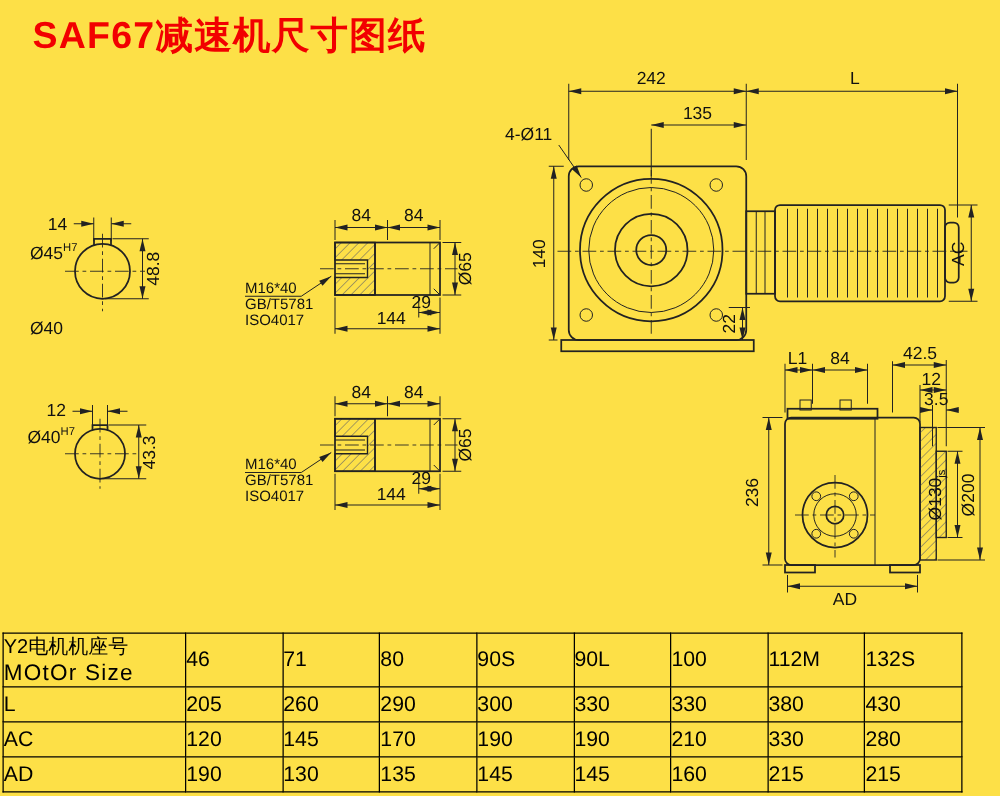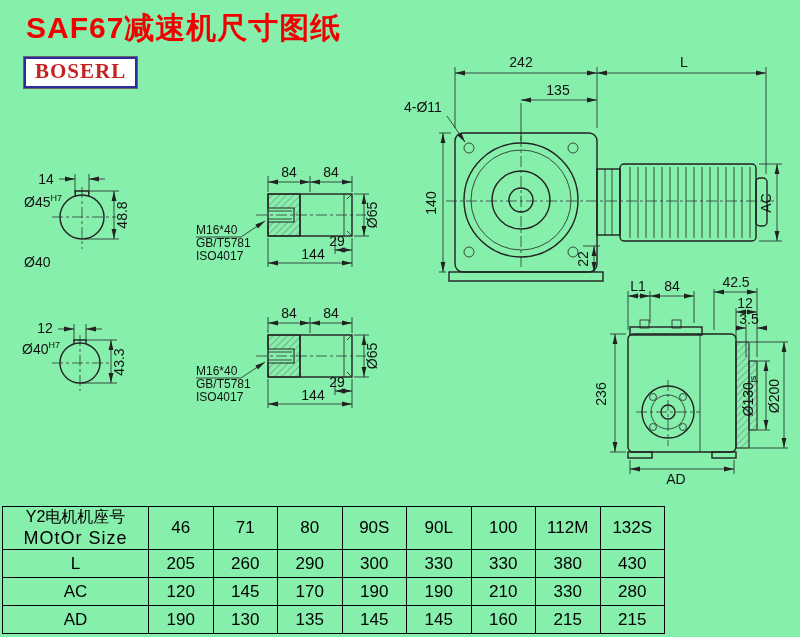--- a/index.html
+++ b/index.html
@@ -1,42 +1,41 @@
 <!DOCTYPE html>
 <html><head>
 <meta charset="utf-8">
 <style>
   * { margin:0; padding:0; box-sizing:border-box; }
   html,body { background:#fff; }
   body { width:800px; height:637px; font-family:"Liberation Sans",sans-serif; position:relative; overflow:hidden; }
-  .page { position:relative; width:800px; height:637px; background:#86efac; }
+  .page { position:relative; width:800px; height:637px; background:#fde047; }
   .title { position:absolute; left:26px; top:8px; font-size:30px; font-weight:bold; color:#f20000; letter-spacing:1px; white-space:nowrap; }
   .logo { position:absolute; left:24px; top:57px; border:2px solid #2b2b9b; box-shadow:0 0 0 1px #666; color:#c52222; font-family:"Liberation Serif",serif; font-size:21px; font-weight:bold; padding:0 9px 2px 9px; letter-spacing:1px; background:#fff; }
   svg.drawing { position:absolute; left:0; top:0; }
   .ol { fill:none; stroke:#222; stroke-width:1.4; }
   .tl { fill:none; stroke:#222; stroke-width:0.8; }
   .dl { fill:none; stroke:#222; stroke-width:0.8; }
   .cl { fill:none; stroke:#222; stroke-width:0.7; stroke-dasharray:11 3 3 3; }
   .hf { fill:url(#hatch); stroke:#222; stroke-width:1.1; }
   .dt { font-family:"Liberation Sans",sans-serif; font-size:14px; fill:#111; }
   .nt { font-family:"Liberation Sans",sans-serif; font-size:12px; fill:#111; }
   .sup,.sub { font-size:9px; }
-  .dim-table { position:absolute; left:2px; top:506px; width:663px; border-collapse:collapse; table-layout:fixed; text-align:center; font-size:17px; color:#000; }
+  .dim-table { position:absolute; left:2px; top:506px; width:768px; border-collapse:collapse; table-layout:fixed; font-size:17px; color:#000; }
   .dim-table td { border:1px solid #000; height:28px; padding:0; vertical-align:middle; }
   .dim-table tr.r1 td { height:42px; }
   .mh1 { font-size:16px; }
   .mh2 { font-size:18px; letter-spacing:1px; }
 </style>
 </head>
 <body>
 
 <div class="page">
 
   <div class="title">SAF67减速机尺寸图纸</div>
-  <div class="logo">BOSERL</div>
 
   <svg class="drawing" width="800" height="502" viewBox="0 0 800 502">
     <defs>
       <marker id="arr" viewBox="0 0 12 12" refX="11" refY="6" markerWidth="12" markerHeight="12" markerUnits="userSpaceOnUse" orient="auto-start-reverse">
         <path d="M1,3.6 L11,6 L1,8.4 Z" fill="#222"></path>
       </marker>
       <pattern id="hatch" patternUnits="userSpaceOnUse" width="5" height="5" patternTransform="rotate(45)">
         <line x1="0" y1="0" x2="0" y2="5" stroke="#666" stroke-width="0.9"></line>
       </pattern>
     </defs>

